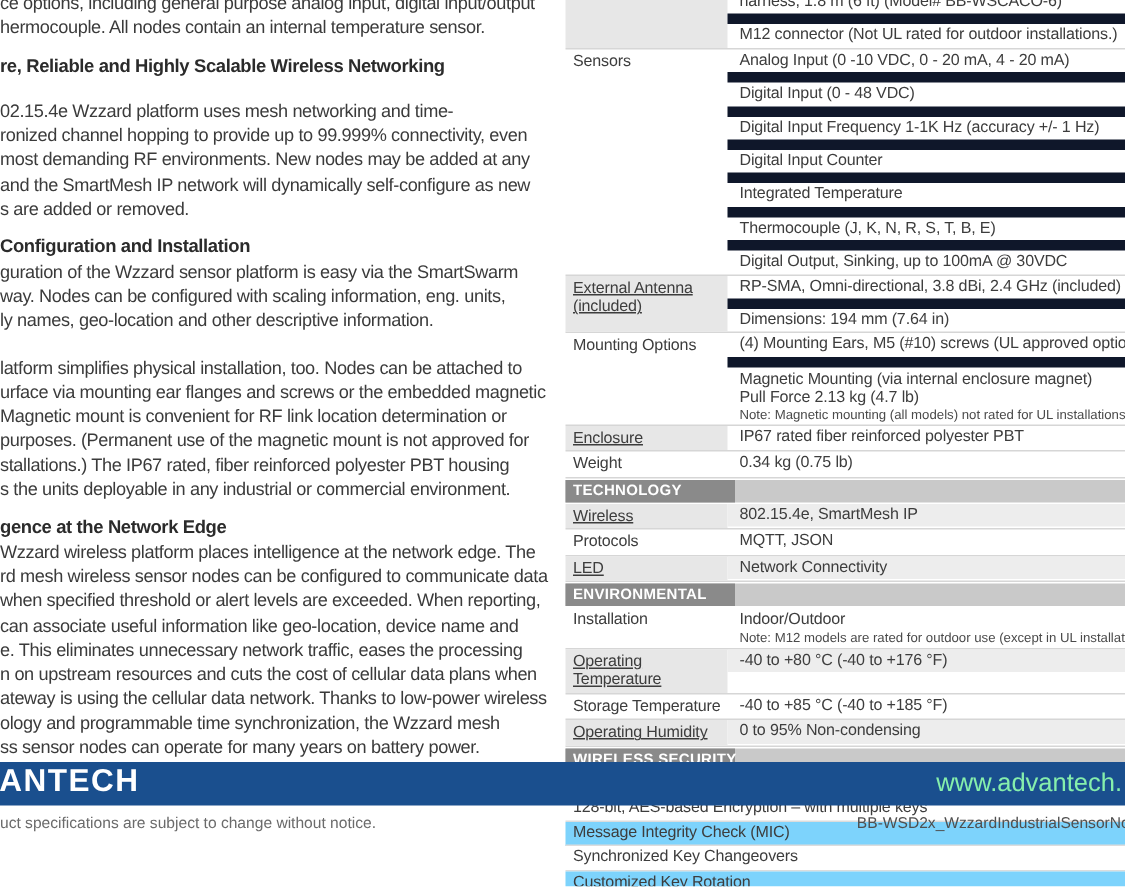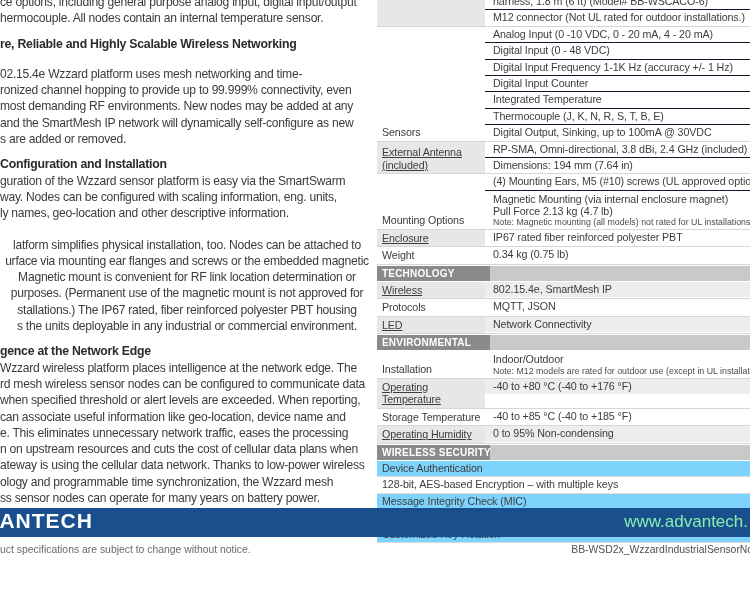--- a/index.html
+++ b/index.html
@@ -14,26 +14,26 @@
 
   
   .table-wrap{position:absolute;left:377px;top:-6px;width:373px;color:#3d3d3d;
               font-size:10.7px;letter-spacing:-0.1px;}
   .sec-header{height:15px;background:#c9c9c9;margin:1px 0;}
   .sec-header span{display:inline-block;width:113px;height:15px;background:#8a8a8a;color:#ffffff;
                    font-weight:bold;font-size:10px;line-height:15px;padding-left:5px;
                    box-sizing:border-box;letter-spacing:0.2px;white-space:nowrap;}
   .group{display:flex;border-bottom:1px solid #d6d6d6;}
   .g-label{width:108px;flex:0 0 108px;box-sizing:border-box;padding:2px 4px 2px 5px;
-           display:flex;align-items:flex-end;line-height:12.5px;}
+           display:flex;align-items:flex-start;line-height:12.5px;}
   .g-label.label-shaded{background:#e7e7e7;text-decoration:underline;}
   .g-label.label-clipped{align-items:flex-start;}
   .g-rows{flex:1 1 auto;display:flex;flex-direction:column;min-width:0;}
   .v-row{min-height:15.4px;line-height:15.4px;padding-left:8px;white-space:nowrap;box-sizing:border-box;}
-  .v-row + .v-row{border-top:1px solid #0f172a;}
+  .v-row + .v-row{border-top:7px solid #0f172a;}
   .v-row.shaded{background:#ededed;}
   .v-row.multi{line-height:12.3px;padding-top:2px;padding-bottom:1px;}
   .v-row .note{font-size:8.8px;line-height:10.5px;color:#4a4a4a;letter-spacing:0;}
   .fw-row{height:15.4px;line-height:15.4px;padding-left:5px;white-space:nowrap;
           border-bottom:1px solid #dcdcdc;}
   .fw-row.shaded{background:#7dd3fc;}
 
   
   .footer-bar{position:absolute;left:0;top:508px;width:750px;height:29px;background:#1a4f8e;}
   .logo{position:absolute;left:-14px;bottom:4px;color:#ffffff;font-weight:bold;
@@ -62,21 +62,21 @@
         <div class="line">s are added or removed.</div>
       </div>
       <div class="blk heading" style="margin-top: 9px;">
         <div class="line">Configuration and Installation</div>
       </div>
       <div class="blk para" style="margin-top: 0px;">
         <div class="line">guration of the Wzzard sensor platform is easy via the SmartSwarm</div>
         <div class="line">way. Nodes can be configured with scaling information, eng. units,</div>
         <div class="line">ly names, geo-location and other descriptive information.</div>
       </div>
-      <div class="blk para" style="margin-top: 15px; text-align: center;">
+      <div class="blk para" style="margin-top: 15px;">
         <div class="line">latform simplifies physical installation, too. Nodes can be attached to</div>
         <div class="line">urface via mounting ear flanges and screws or the embedded magnetic</div>
         <div class="line">Magnetic mount is convenient for RF link location determination or</div>
         <div class="line">purposes. (Permanent use of the magnetic mount is not approved for</div>
         <div class="line">stallations.) The IP67 rated, fiber reinforced polyester PBT housing</div>
         <div class="line">s the units deployable in any industrial or commercial environment.</div>
       </div>
       <div class="blk heading" style="margin-top: 9px;">
         <div class="line">gence at the Network Edge</div>
       </div>

